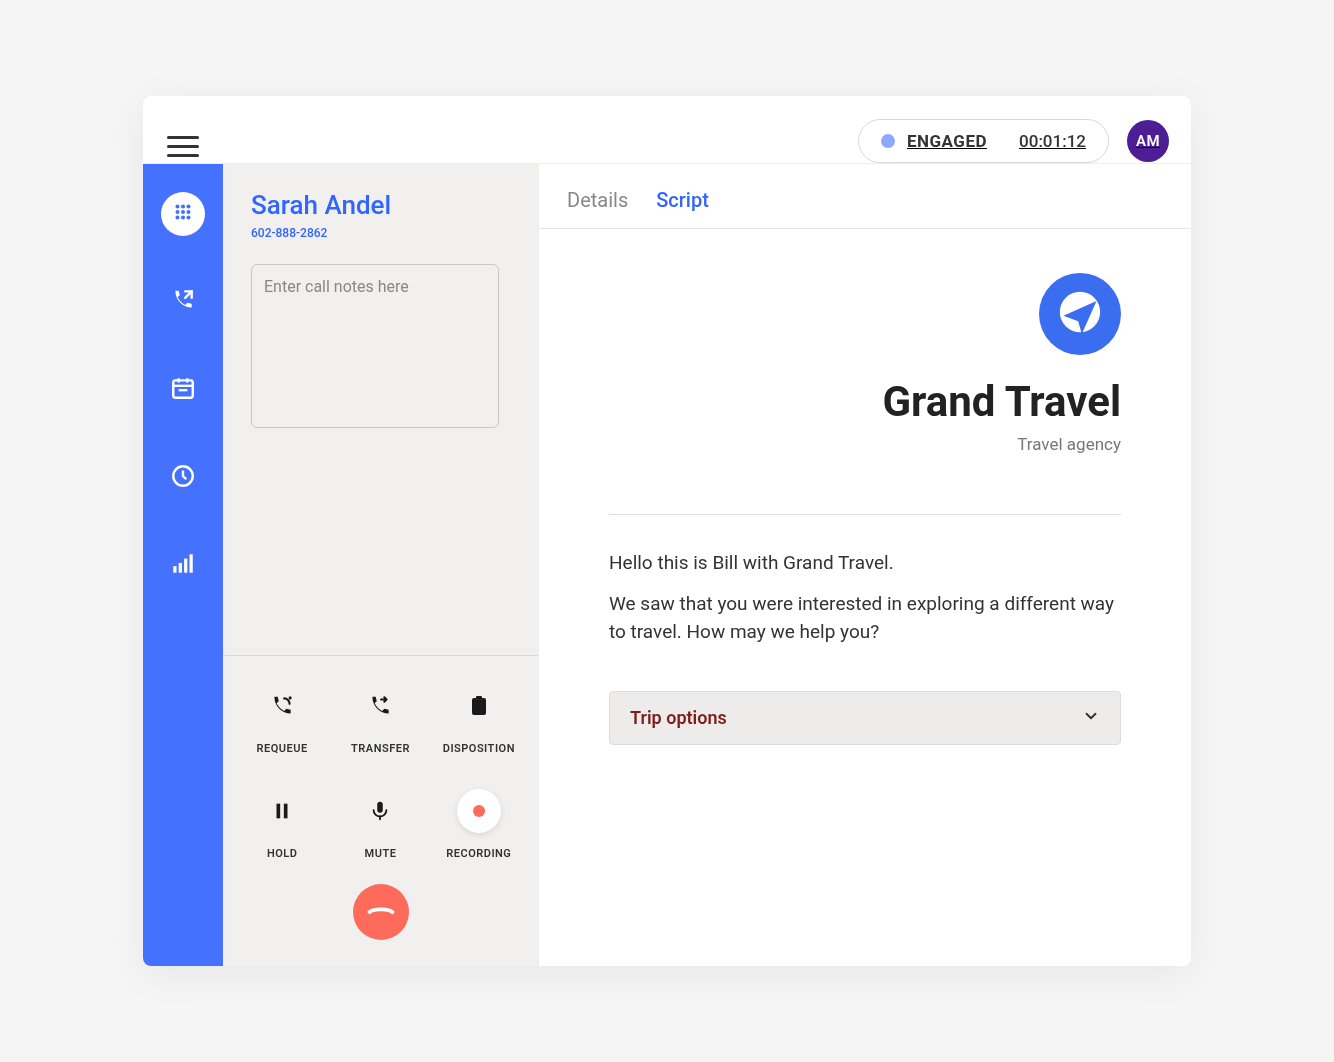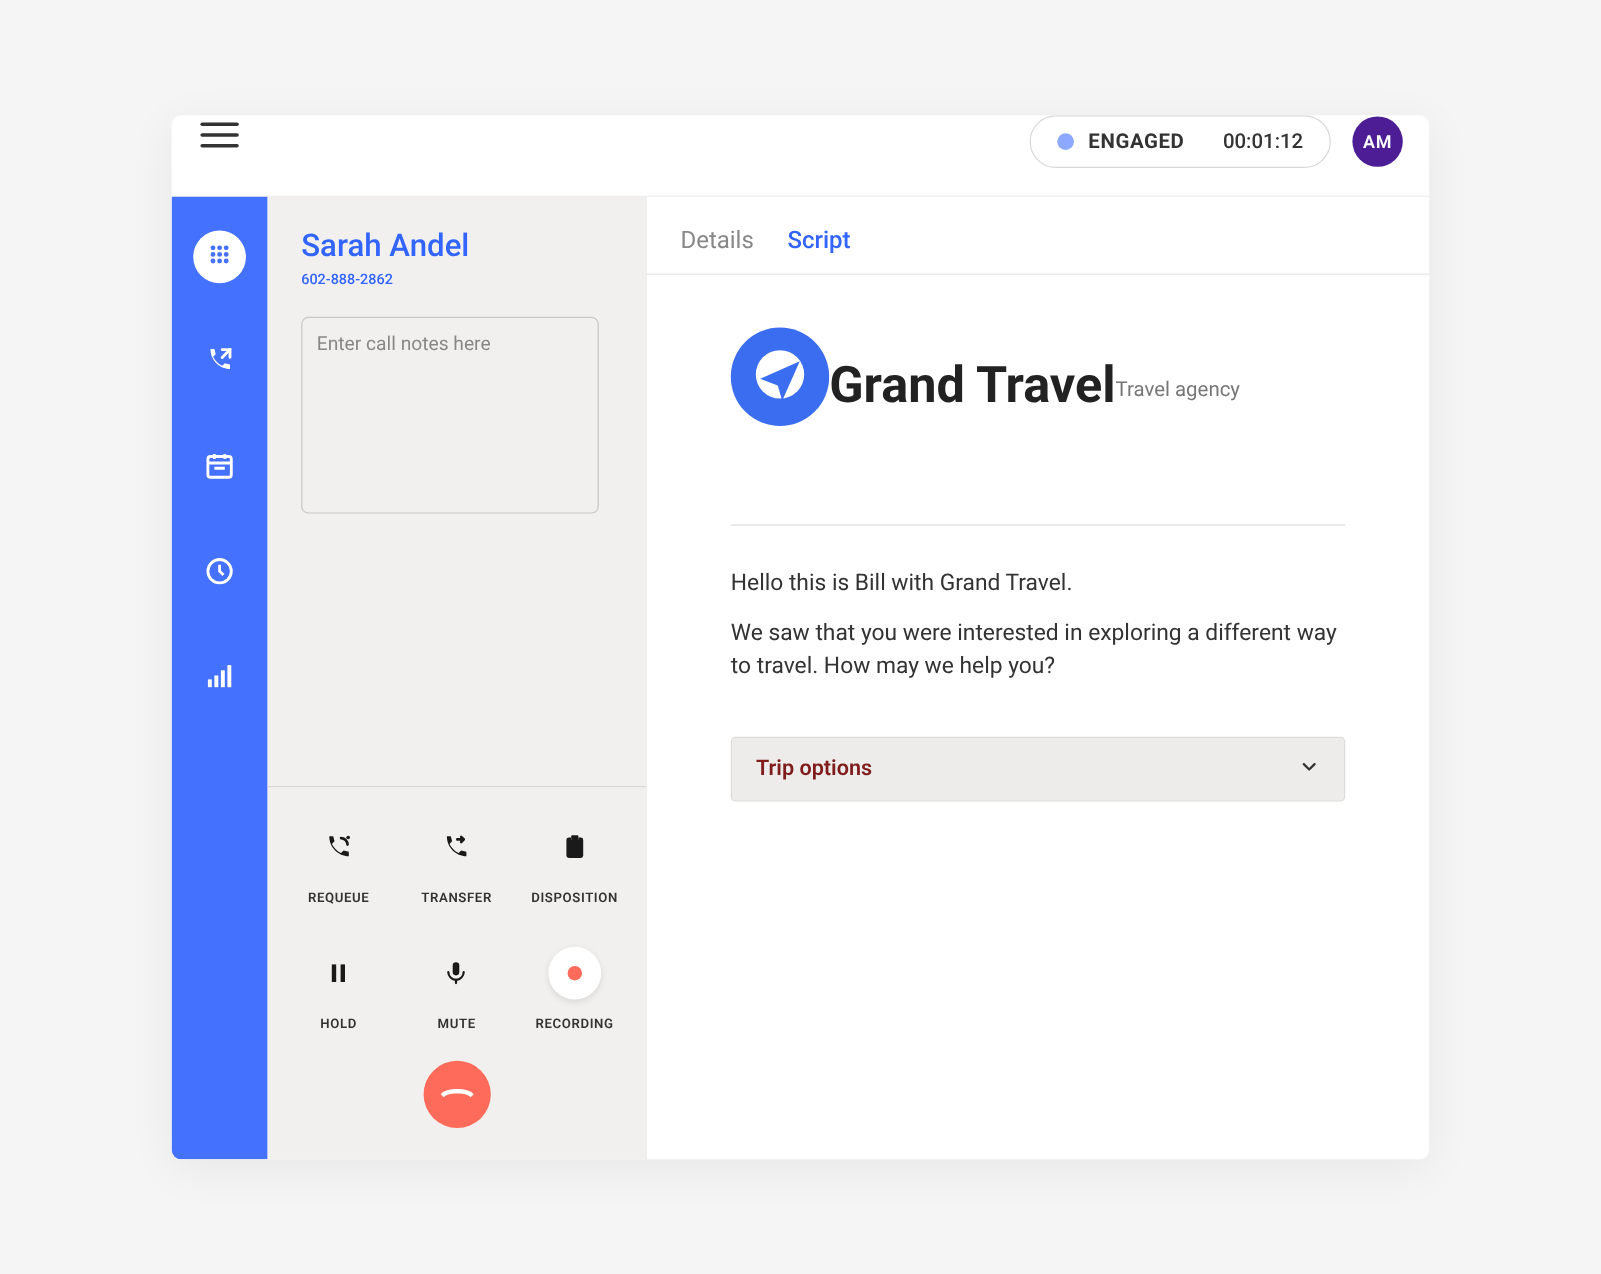--- a/index.html
+++ b/index.html
@@ -18,24 +18,25 @@
   background: #fff;
   border-radius: 8px;
   box-shadow: 0 8px 40px rgba(0,0,0,0.06);
   display: flex;
   flex-direction: column;
   overflow: hidden;
 }
 .topbar {
   height: 68px;
   display: flex;
-  align-items: flex-start;
+  align-items: flex-end;
   justify-content: space-between;
   padding: 0 22px 0 22px;
   border-bottom: 1px solid #eee;
+  text-decoration: underline;
 }
 .hamburger {
   display: flex;
   flex-direction: column;
   gap: 6px;
   cursor: pointer;
   padding: 6px 2px;
 }
 .hamburger div {
   width: 32px;
@@ -228,22 +229,22 @@
   color: #3264ff;
   font-weight: 500;
 }
 .script-area {
   padding: 44px 70px 0 70px;
   flex: 1;
   overflow: auto;
 }
 .brand-block {
   display: flex;
-  flex-direction: row;
-  align-items: center;
+  flex-direction: column;
+  align-items: flex-end;
 }
 .brand-logo {
   width: 82px;
   height: 82px;
   border-radius: 50%;
   background: #3a6df0;
   display: flex;
   align-items: center;
   justify-content: center;
   color: #fff;

